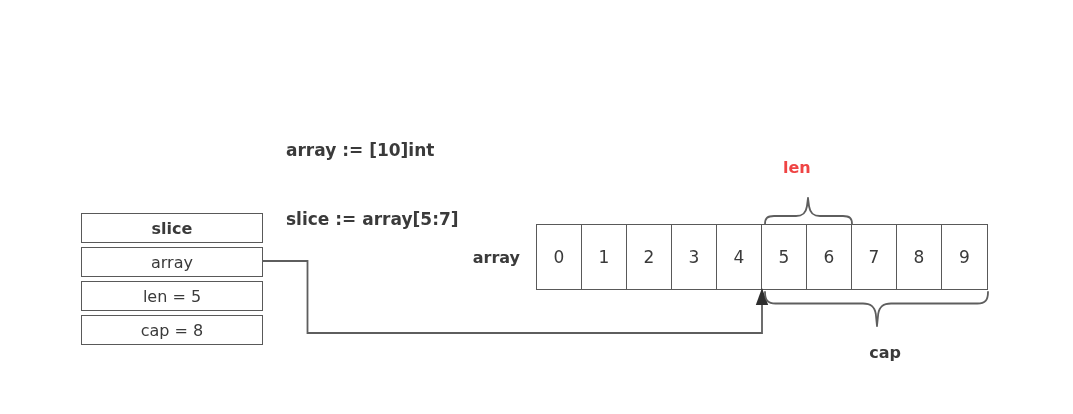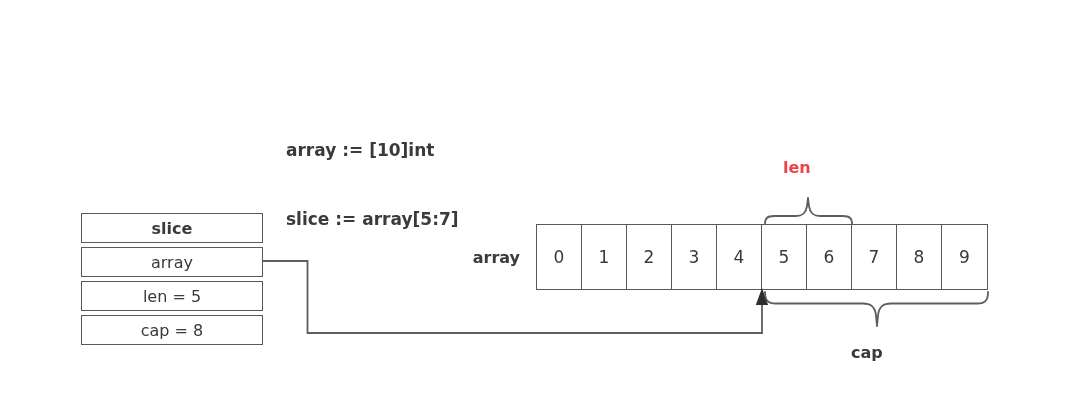--- a/index.html
+++ b/index.html
@@ -91,21 +91,21 @@
     font-size: 16px;
     font-weight: bold;
     line-height: 21px;
     color: #ef4444;
   }
   .cap-label {
     position: absolute;
     left: 851px;
     top: 342px;
     width: 50px;
-    text-align: left;
+    text-align: right;
     font-size: 16px;
     font-weight: bold;
     line-height: 21px;
     color: #3a3a3a;
   }
   
   .overlay {
     position: absolute;
     left: 0;
     top: 0;

